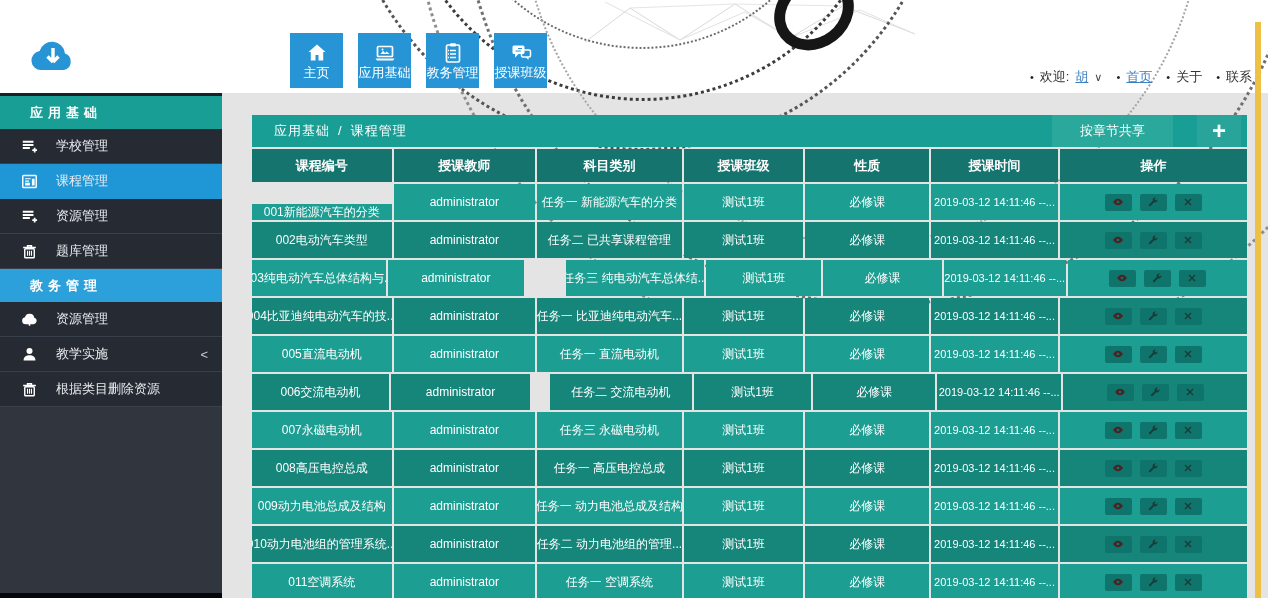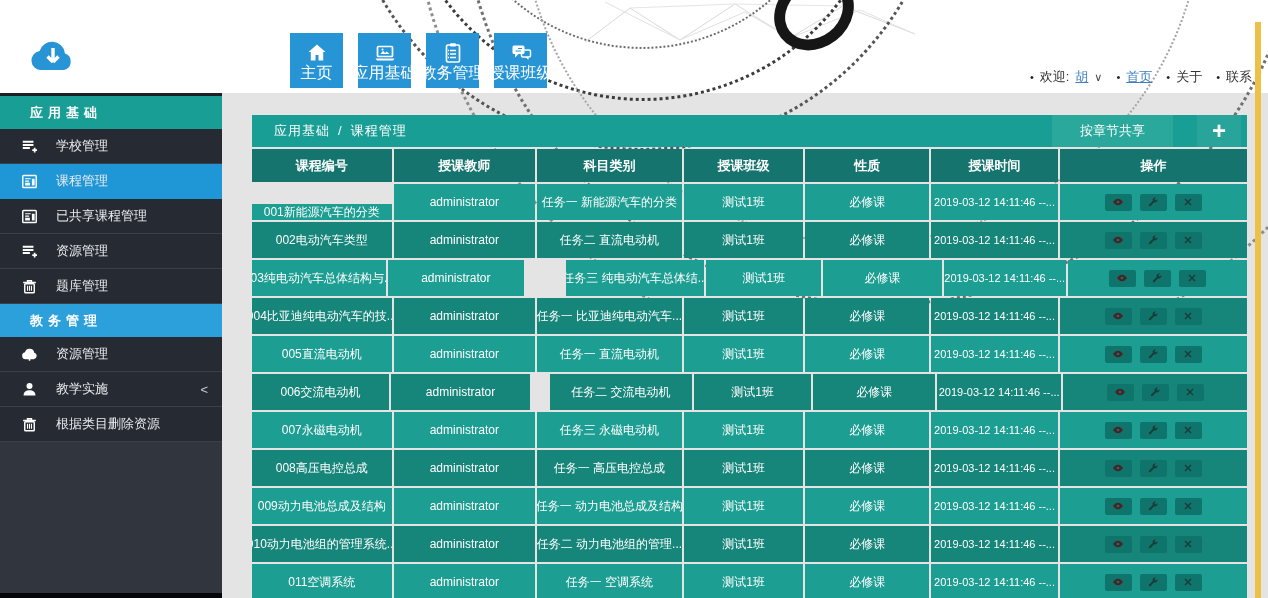--- a/index.html
+++ b/index.html
@@ -10,21 +10,21 @@
   .topbar{position:absolute;left:0;top:0;width:1268px;height:93px;background:#ffffff;z-index:0;}
   .decor{position:absolute;left:0;top:0;width:1268px;height:310px;z-index:1;pointer-events:none;overflow:hidden;}
   .dotring{position:absolute;border-radius:50%;}
   .tire{position:absolute;left:772px;top:-24px;width:62px;height:50px;border:11px solid #161616;border-radius:50%;transform:rotate(-38deg);}
   .meshsvg{position:absolute;left:585px;top:0;}
 
   .logo{position:absolute;left:28px;top:36px;z-index:3;color:var(--nav-blue,#2795d5);cursor:pointer;}
   .mainnav{position:absolute;left:290px;top:33px;z-index:3;display:flex;gap:15px;}
   .navbtn{width:53px;height:55px;background:var(--nav-blue,#2795d5);color:#fff;display:flex;flex-direction:column;align-items:center;justify-content:flex-start;cursor:pointer;border:none;padding:0;}
   .navbtn .nicon{margin-top:7px;height:26px;display:flex;align-items:center;}
-  .navbtn .nlabel{font-size:16px;line-height:14px;white-space:nowrap;}
+  .navbtn .nlabel{font-size:13px;line-height:14px;white-space:nowrap;}
   .welcome{position:absolute;right:16px;top:68px;z-index:3;font-size:13px;color:#333;display:flex;align-items:center;gap:6px;white-space:nowrap;}
   .welcome .bullet{color:#222;font-size:11px;margin-left:8px;}
   .welcome a{color:var(--link-blue,#3d7fc1);text-decoration:underline;cursor:pointer;}
   .welcome .caret{color:#444;font-size:11px;}
 
   
   .sidebar{position:absolute;left:0;top:93px;width:222px;height:505px;z-index:2;display:flex;flex-direction:column;background:var(--sidebar-dark,#262b33);}
   .side-topline{height:3px;background:#1b1f26;}
   .side-header{height:33px;display:flex;align-items:center;padding-left:30px;color:#fff;font-size:13px;font-weight:bold;letter-spacing:5px;}
   .side-header.teal{background:var(--accent-teal,#189e94);}
@@ -164,31 +164,20 @@
               <path d="M6.5 8.5h7M6.5 11.5h5" stroke="currentColor" stroke-width="1.5" fill="none"></path>
               <rect x="6.5" y="13.5" width="6" height="3.5"></rect>
               <rect x="15" y="8.5" width="3.5" height="8.5"></rect>
             </svg>
           </span>
           <span>课程管理</span>
         </div>
         <div class="side-item">
           <span class="sicon">
             <svg width="19" height="19" viewBox="0 0 24 24" fill="currentColor">
-              <rect x="3.5" y="4.5" width="17" height="15" rx="1" fill="none" stroke="currentColor" stroke-width="1.8"></rect>
-              <path d="M6.5 8.5h7M6.5 11.5h5" stroke="currentColor" stroke-width="1.5" fill="none"></path>
-              <rect x="6.5" y="13.5" width="6" height="3.5"></rect>
-              <rect x="15" y="8.5" width="3.5" height="8.5"></rect>
-            </svg>
-          </span>
-          <span>已共享课程管理</span>
-        </div>
-        <div class="side-item">
-          <span class="sicon">
-            <svg width="19" height="19" viewBox="0 0 24 24" fill="currentColor">
               <path d="M3.5 6h13.5M3.5 10h13.5M3.5 14h9" stroke="currentColor" stroke-width="2.6" fill="none"></path>
               <path d="M15.5 16.5h6M18.5 13.5v6" stroke="currentColor" stroke-width="2.2" fill="none"></path>
             </svg>
           </span>
           <span>资源管理</span>
         </div>
         <div class="side-item">
           <span class="sicon">
             <svg width="19" height="19" viewBox="0 0 24 24" fill="currentColor">
               <path d="M4 7h16M9.5 7V4.8h5V7" stroke="currentColor" stroke-width="1.8" fill="none"></path>
@@ -279,21 +268,21 @@
                 <svg width="12" height="12" viewBox="0 0 24 24" fill="currentColor">
                   <path d="M6 6l12 12M18 6L6 18" stroke="currentColor" stroke-width="2.8" fill="none"></path>
                 </svg>
               </span>
             </button>
           </div>
         </div>
         <div class="trow even">
           <div class="tc" style="width: 141px;">002电动汽车类型</div>
           <div class="tc" style="width: 143px;">administrator</div>
-          <div class="tc" style="width: 146px;">任务二 直流电动机</div>
+          <div class="tc" style="width: 146px;">任务二 已共享课程管理</div>
           <div class="tc" style="width: 121px;">测试1班</div>
           <div class="tc" style="width: 125px;">必修课</div>
           <div class="tc time" style="width: 128px;">2019-03-12 14:11:46 --...</div>
           <div class="tc actions" style="width: 189px;">
             <button class="actbtn view">
               <span style="display: flex;">
                 <svg width="12" height="12" viewBox="0 0 24 24" fill="currentColor">
                   <path d="M12 5.5C7 5.5 3.3 10 2.2 12 3.3 14 7 18.5 12 18.5S20.7 14 21.8 12C20.7 10 17 5.5 12 5.5z"></path>
                   <circle cx="12" cy="12" r="2.7" fill="#0f756c"></circle>
                 </svg>

